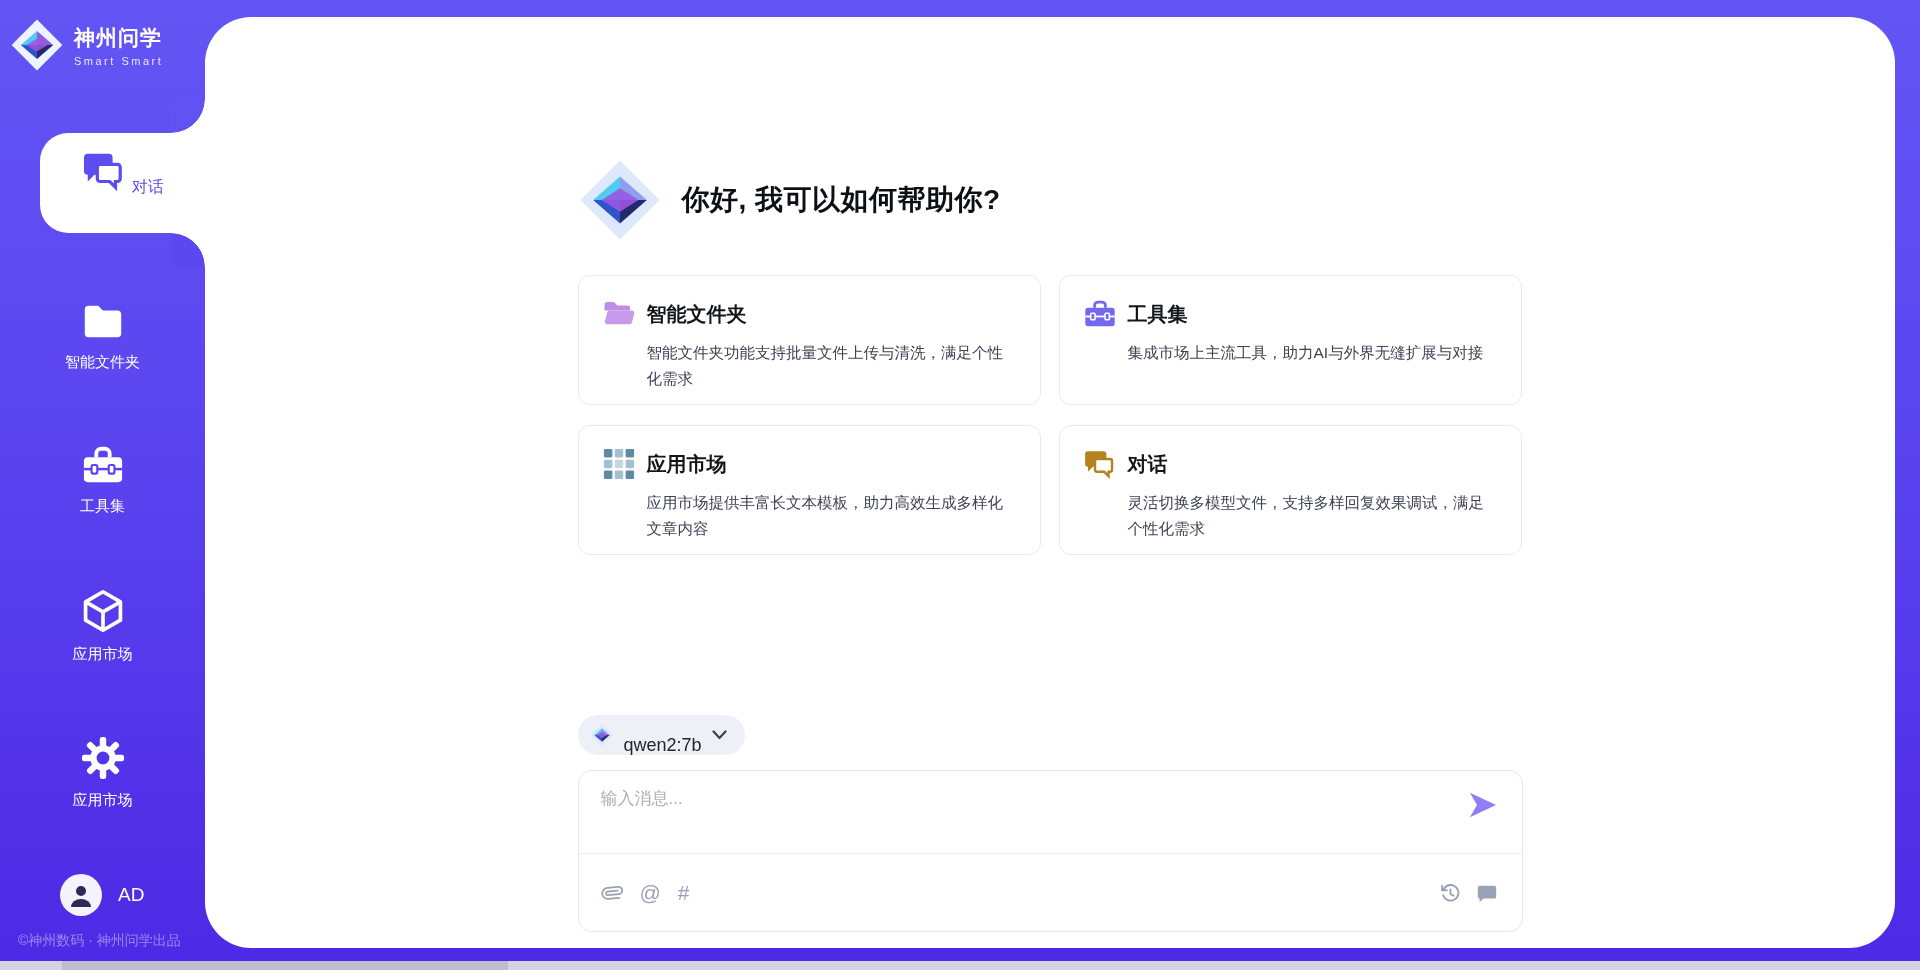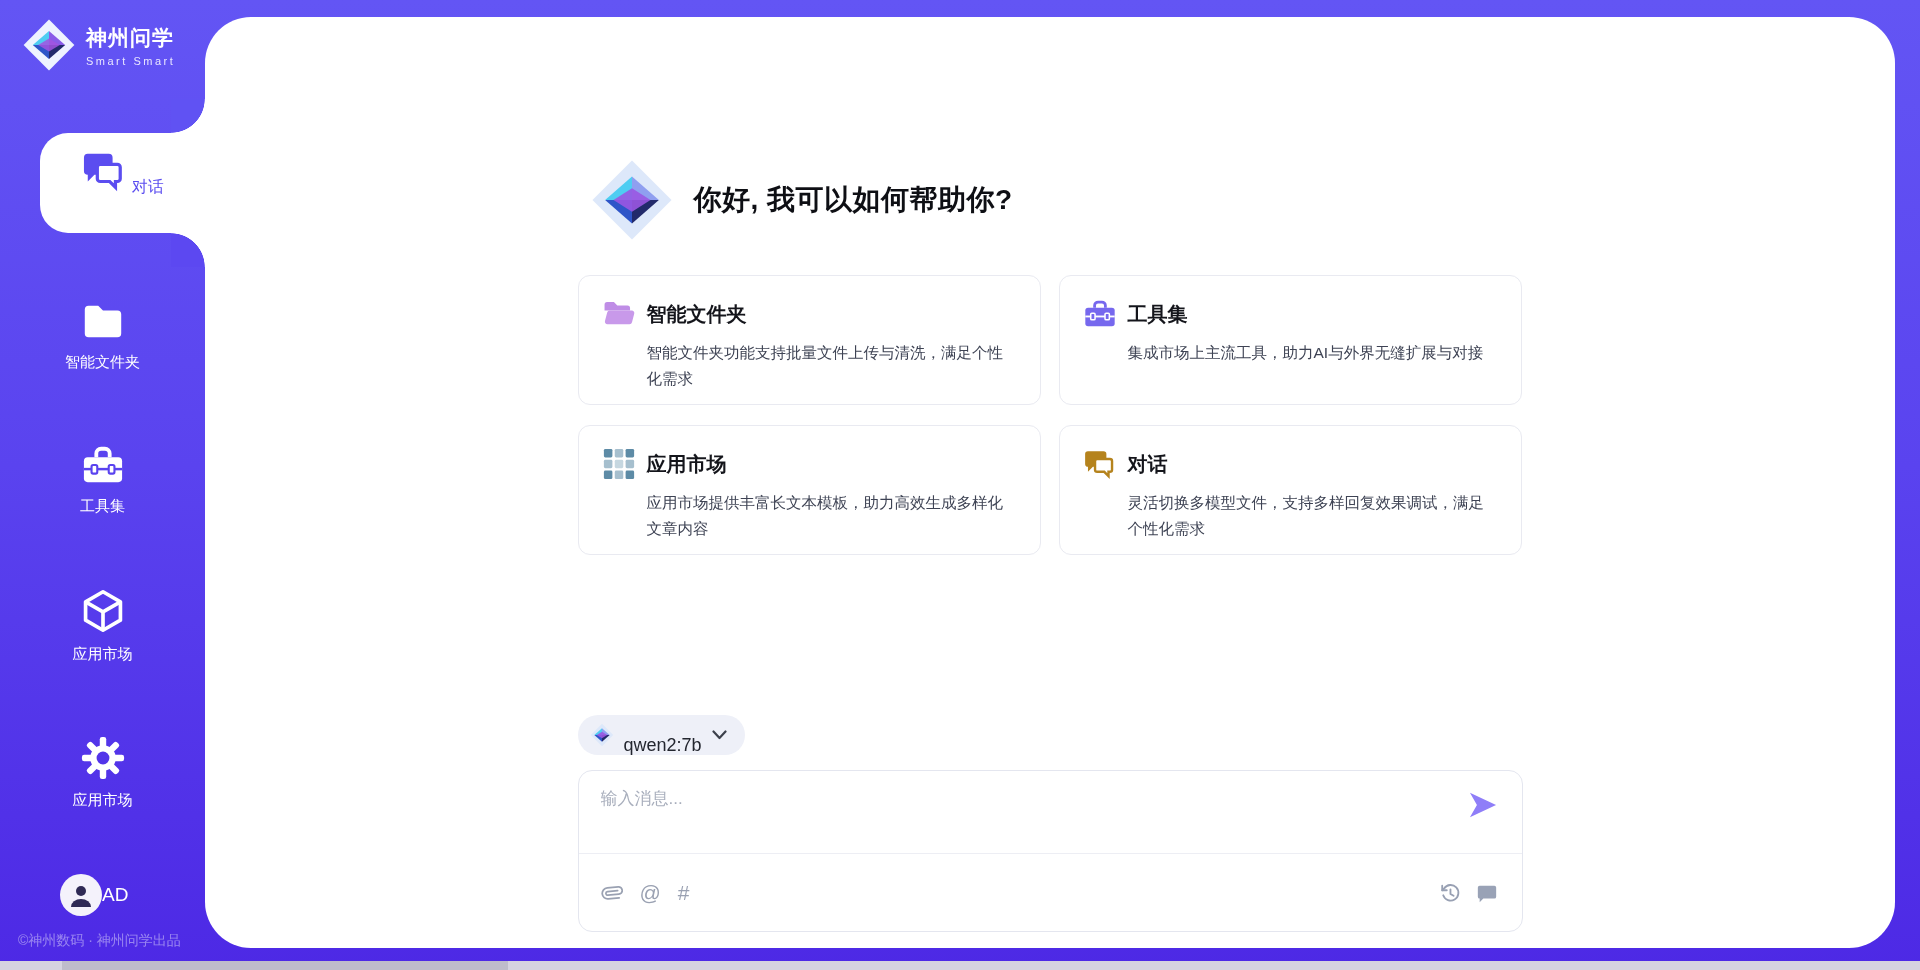--- a/index.html
+++ b/index.html
@@ -12,21 +12,21 @@
 
   
   .main-area {
     position:absolute; left:205px; top:17px; width:1690px; height:931px;
     background:#ffffff; border-radius:46px;
   }
 
   
   .sidebar { position:absolute; left:0; top:0; width:205px; height:970px; }
 
-  .logo-row { position:absolute; left:22px; top:18px; display:flex; align-items:center; gap:10px; }
+  .logo-row { position:absolute; left:10px; top:18px; display:flex; align-items:center; gap:10px; }
   .logo-diamond { width:54px; height:54px; }
   .logo-text .name { color:#fff; font-size:21px; font-weight:700; letter-spacing:1px; }
   .logo-text .sub { color:#e9e7ff; font-size:11px; letter-spacing:2.5px; margin-top:3px; }
 
   .nav-item {
     position:absolute; left:0; width:205px; text-align:center; color:#ffffff; cursor:pointer;
   }
   .nav-item .nav-icon { display:inline-block; }
   .nav-item .nav-label { display:block; font-size:15px; margin-top:7px; color:#fff; }
 
@@ -42,40 +42,40 @@
     top:-34px;
     background:radial-gradient(circle 34px at 0 0, #6052f3 0, #6052f3 33.4px, #ffffff 34px);
   }
   .active-tab::after {
     bottom:-34px;
     background:radial-gradient(circle 34px at 0 100%, #5c48f1 0, #5c48f1 33.4px, #ffffff 34px);
   }
   .active-tab .nav-label { color:#5b4df0; }
   .active-tab .nav-inner { position:relative; z-index:2; padding-top:17px; text-align:center; }
 
-  .avatar-row { position:absolute; left:60px; top:874px; display:flex; align-items:center; cursor:pointer; }
+  .avatar-row { position:absolute; left:60px; top:874px; display:flex; align-items:center; gap:16px; cursor:pointer; }
   .avatar-circle {
     width:42px; height:42px; border-radius:50%; background:#f4f2fb;
     display:flex; align-items:center; justify-content:center; overflow:hidden;
   }
   .avatar-name { color:#ffffff; font-size:19px; font-weight:500; }
 
   .copyright {
     position:absolute; left:18px; top:932px; color:rgba(255,255,255,0.42); font-size:14px; white-space:nowrap;
   }
 
   
   .hscroll-track { position:absolute; left:0; bottom:0; width:1920px; height:9px; background:#d6d3e0; }
   .hscroll-thumb { position:absolute; left:62px; top:0; width:446px; height:9px; background:#bfbccb; }
 
   
   .content { position:absolute; left:205px; top:17px; width:1690px; height:931px; }
   .content-inner { width:945px; margin:0 auto; position:relative; height:100%; }
 
-  .greeting-row { position:absolute; left:12px; top:141px; display:flex; align-items:center; gap:20px;justify-content:flex-end; }
+  .greeting-row { position:absolute; left:0; top:141px; display:flex; align-items:center; gap:20px;justify-content:flex-end; }
   .greeting-logo { width:84px; height:84px; }
   .greeting-text { font-size:28px; font-weight:700; color:#0e0f14; letter-spacing:0.5px; }
 
   .cards-grid {
     position:absolute; left:0; top:258px; width:945px;
     display:grid; grid-template-columns:463px 463px; grid-gap:20px 18px;
   }
   .card {
     height:130px; background:#fff; border:1px solid #e9eaf1; border-radius:12px;
     padding:21px 22px 0 23px; cursor:pointer;

